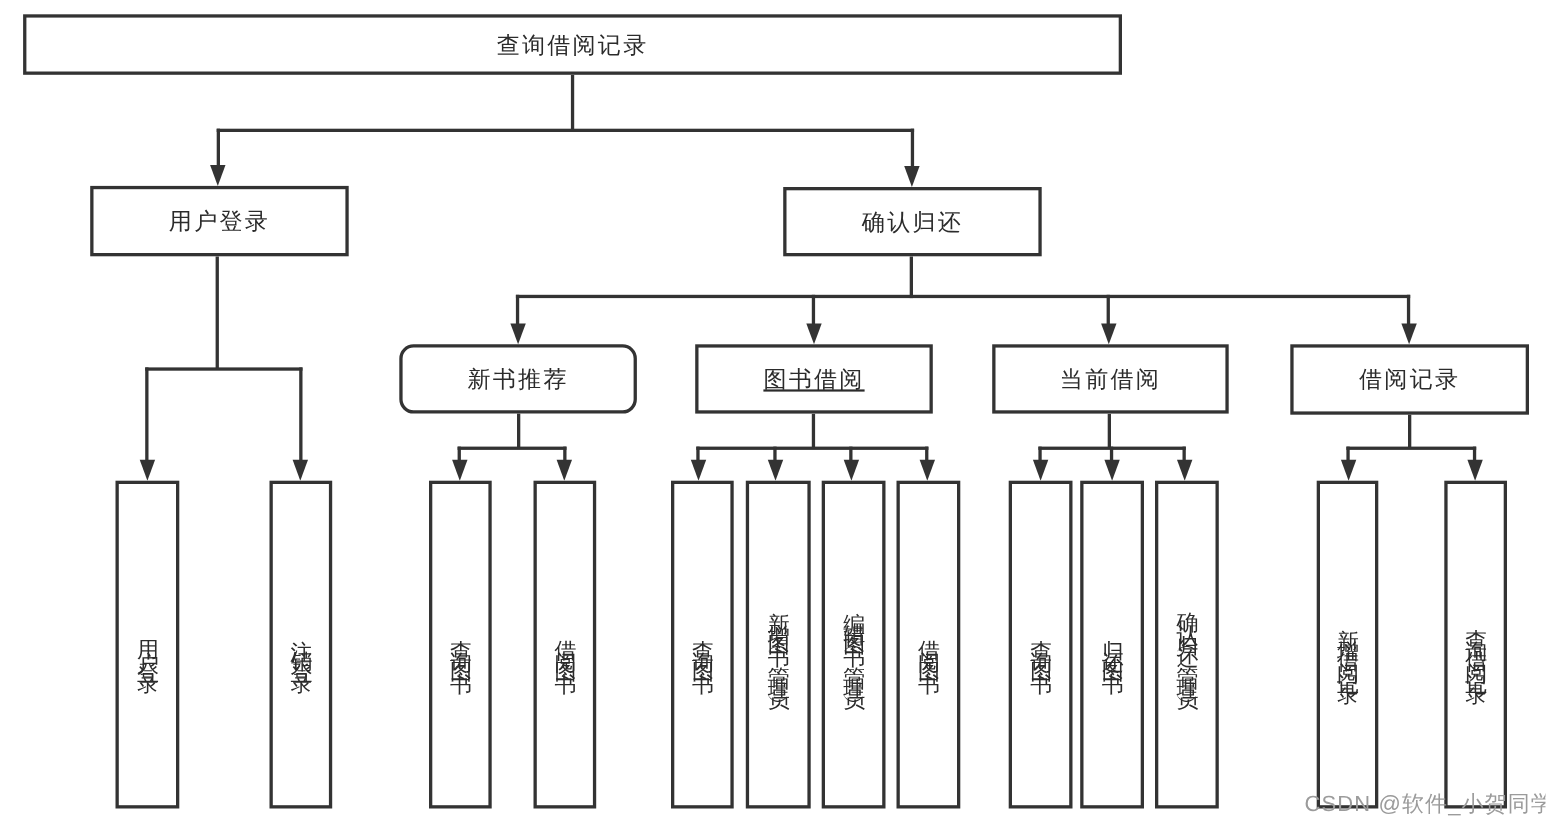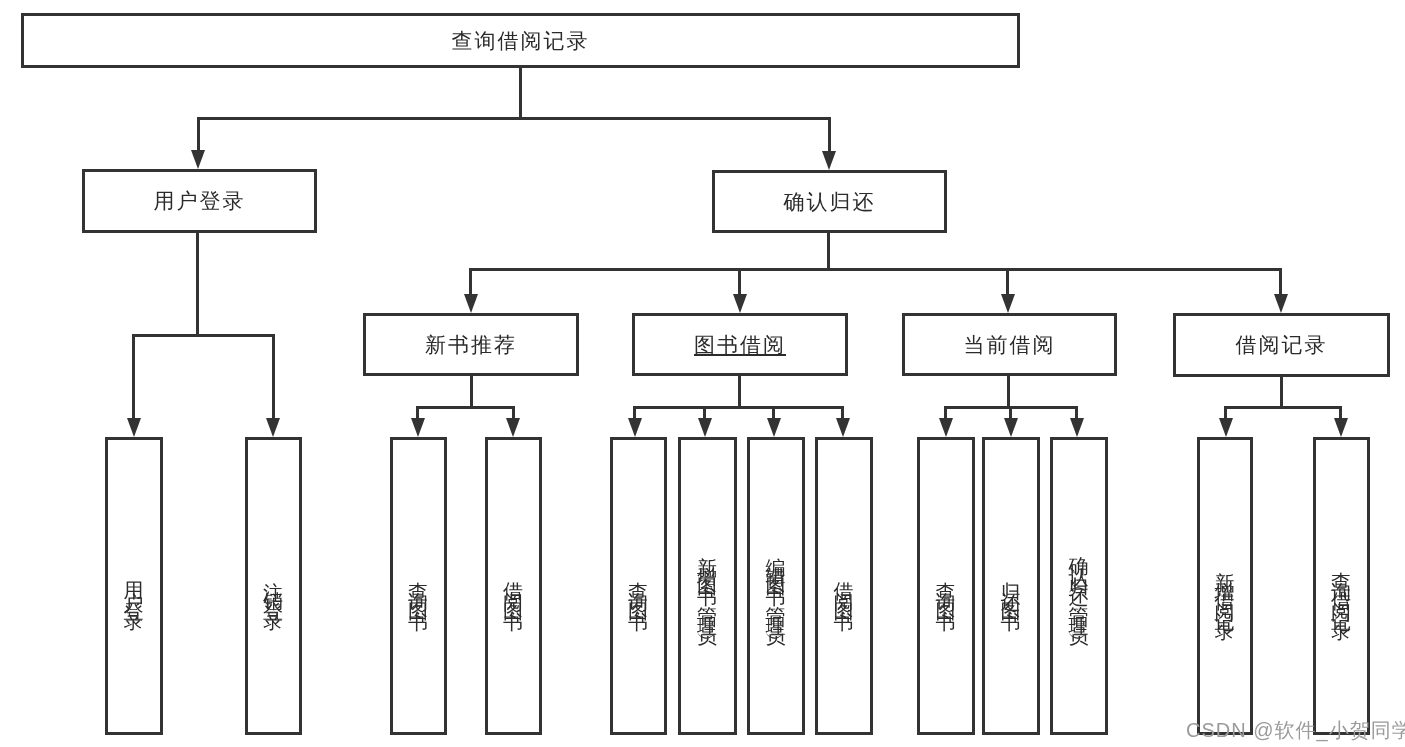--- a/index.html
+++ b/index.html
@@ -101,21 +101,21 @@
   <div class="hline" style="left:469px; top:268px; width:813px;"></div>
   <div class="vline" style="left:469px; top:268px; height:28px;"></div>
   <div class="arrow" style="left:464px; top:294px;"></div>
   <div class="vline" style="left:738px; top:268px; height:28px;"></div>
   <div class="arrow" style="left:733px; top:294px;"></div>
   <div class="vline" style="left:1006px; top:268px; height:28px;"></div>
   <div class="arrow" style="left:1001px; top:294px;"></div>
   <div class="vline" style="left:1279px; top:268px; height:28px;"></div>
   <div class="arrow" style="left:1274px; top:294px;"></div>
 
-  <div class="box" style="left:363px; top:313px; width:216px; height:63px;">
+  <div class="box" style="left:363px; top:313px; width:216px; height:63px;border-radius:13px;">
     <span>新书推荐</span>
   </div>
   <div class="box" style="left:632px; top:313px; width:216px; height:63px;text-decoration:underline;">
     <span>图书借阅</span>
   </div>
   <div class="box" style="left:902px; top:313px; width:215px; height:63px;">
     <span>当前借阅</span>
   </div>
   <div class="box" style="left:1173px; top:313px; width:217px; height:64px;">
     <span>借阅记录</span>

